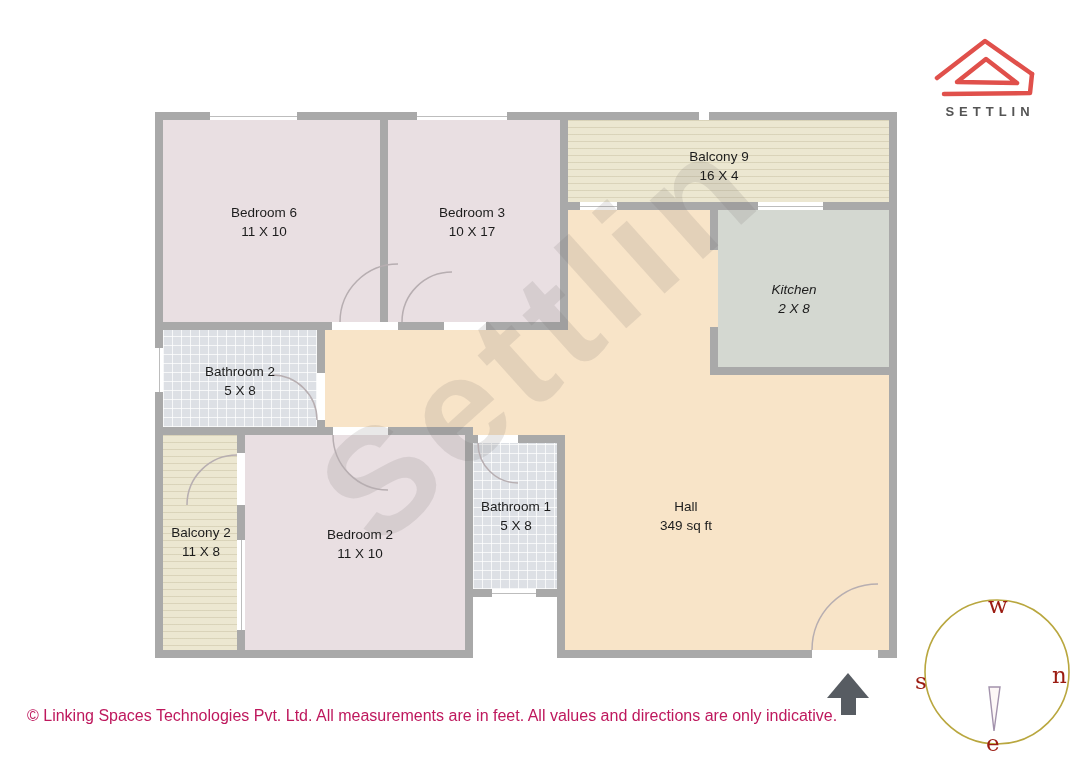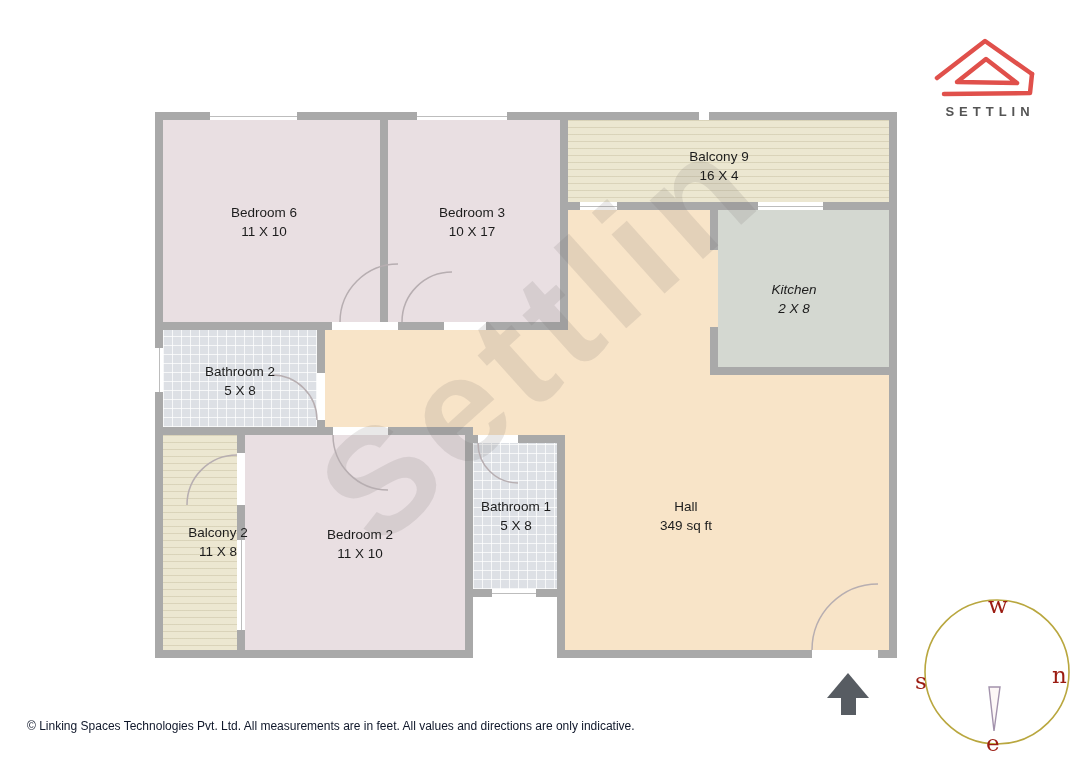--- a/index.html
+++ b/index.html
@@ -20,21 +20,21 @@
   .gap-hallfloor{position:absolute;background:#f8e4c8;}
   .window{position:absolute;background:#ffffff;}
   .window .mull-h{position:absolute;left:0;right:0;top:50%;height:1px;background:#bdbdbd;}
   .window .mull-v{position:absolute;top:0;bottom:0;left:50%;width:1px;background:#bdbdbd;}
   .room-label{position:absolute;transform:translate(-50%,-50%);text-align:center;
     color:#1c1c1c;font-size:13.5px;line-height:19px;white-space:nowrap;z-index:30;}
   #watermark{position:absolute;left:140px;top:250px;width:800px;text-align:center;
     transform:rotate(-42deg);transform-origin:50% 50%;
     font-size:150px;font-weight:bold;letter-spacing:10px;color:rgba(118,110,112,0.16);
     z-index:20;pointer-events:none;}
-  #footer{position:absolute;left:27px;top:707px;font-size:12px;color:#0f172a;z-index:30;margin-top:12px;}
+  #footer{position:absolute;left:27px;top:707px;font-size:16px;color:#be185d;z-index:30;}
   #brand{position:absolute;left:920px;top:30px;width:140px;text-align:center;z-index:30;}
   #brand .wordmark{margin-top:2px;font-size:13px;font-weight:bold;letter-spacing:5px;color:#545454;}
   svg{position:absolute;left:0;top:0;z-index:25;pointer-events:none;}
   .arrow-tri{width:0;height:0;border-left:21px solid transparent;border-right:21px solid transparent;
     border-bottom:25px solid #575c62;margin:0 auto;}
   .arrow-stem{width:15px;height:17px;background:#575c62;margin:0 auto;}
   #compass-letters div{position:absolute;font-family:"DejaVu Serif", serif;font-size:23px;color:#9b1c12;z-index:30;}
 </style>
 </head>
 <body>
@@ -154,21 +154,21 @@
     <div>16 X 4</div>
   </div>
   <div class="room-label" style="left:794px;top:299px;font-style:italic;">
     <div>Kitchen</div>
     <div>2 X 8</div>
   </div>
   <div class="room-label" style="left:240px;top:381px;">
     <div>Bathroom 2</div>
     <div>5 X 8</div>
   </div>
-  <div class="room-label" style="left:218px;top:542px;">
+  <div class="room-label" style="left:201px;top:542px;">
     <div>Balcony 2</div>
     <div>11 X 8</div>
   </div>
   <div class="room-label" style="left:360px;top:544px;">
     <div>Bedroom 2</div>
     <div>11 X 10</div>
   </div>
   <div class="room-label" style="left:516px;top:516px;">
     <div>Bathroom 1</div>
     <div>5 X 8</div>

